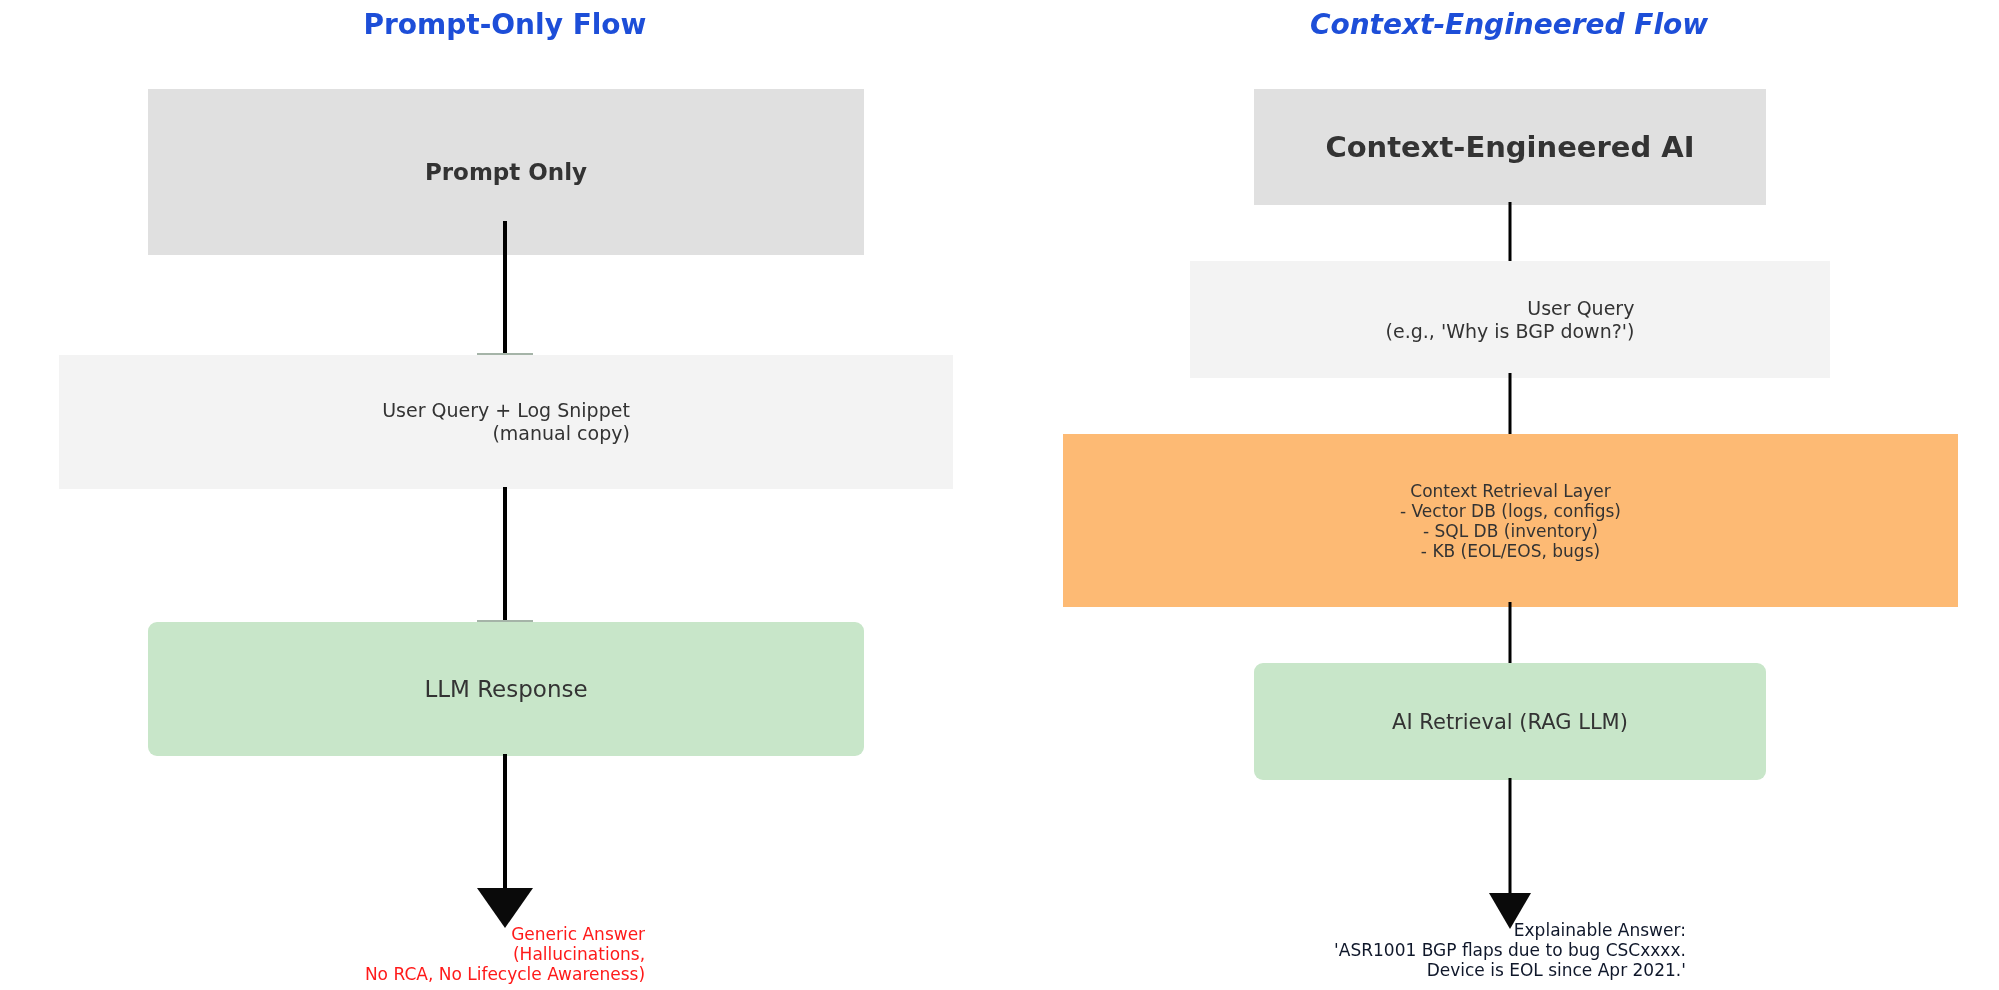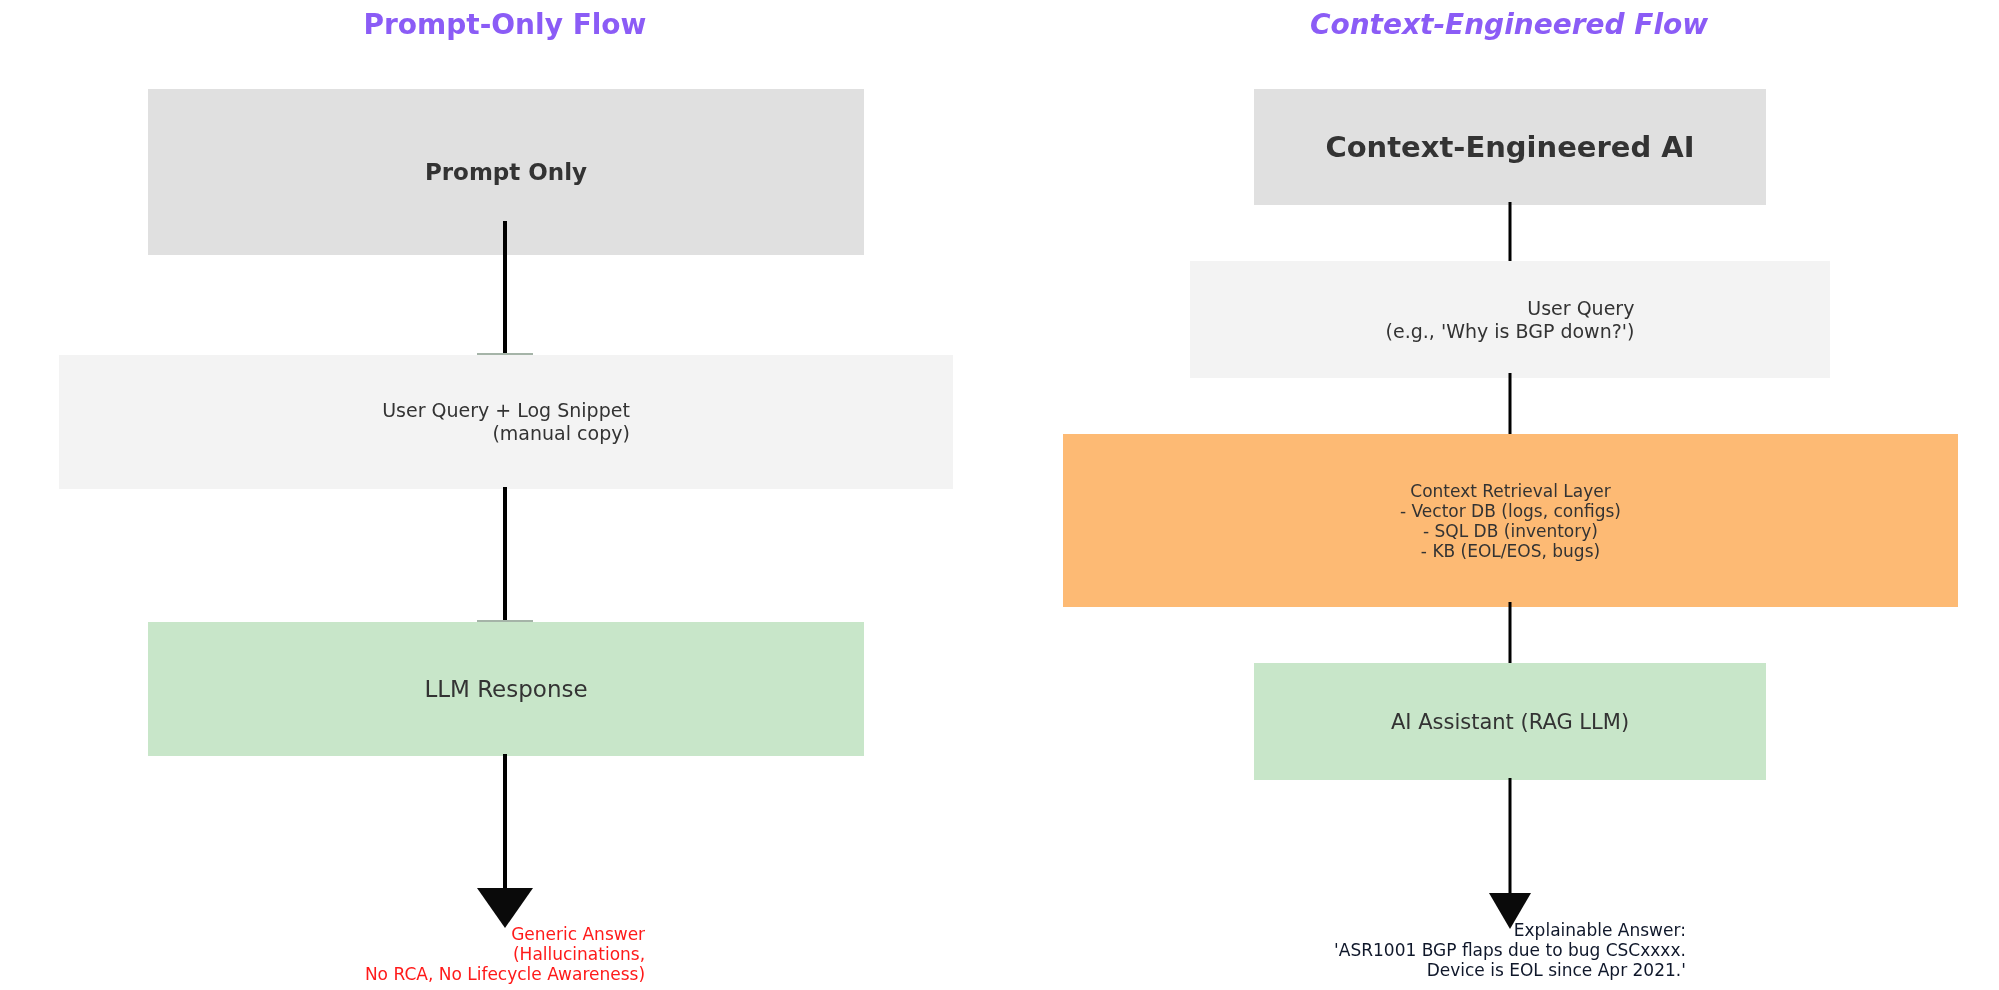--- a/index.html
+++ b/index.html
@@ -1,25 +1,25 @@
 <!DOCTYPE html>
 <html><head>
   <meta charset="utf-8">
   <style>
     html, body { margin: 0; padding: 0; background: #ffffff; }
     body { width: 1999px; height: 990px; position: relative; overflow: hidden;
            font-family: "DejaVu Sans", sans-serif; color: #333333; }
-    .title { position: absolute; top: 8px; font-size: 28px; font-weight: bold; color: #8b5cf6;
+    .title { position: absolute; top: 8px; font-size: 28px; font-weight: bold; color: #1d4ed8;
              text-align: center; transform: translateX(-50%); white-space: nowrap; }
     .box { position: absolute; display: flex; align-items: center; justify-content: center;
            text-align: center; white-space: pre-line; color: #333333; box-sizing: border-box; }
     .gray { background: #e0e0e0; }
     .light { background: #f3f3f3; text-align: right; }
     .yellow { background: #fdba74; }
-    .green { background: #c8e6c9; }
+    .green { background: #c8e6c9; border-radius: 9px; }
     .line { position: absolute; width: 4px; background: #000; transform: translateX(-50%); }
     .line.thin { width: 3px; }
     .tick { position: absolute; height: 2px; background: #a5b4a8; transform: translateX(-50%); width: 56px; }
     .arrowhead { position: absolute; width: 0; height: 0; transform: translateX(-50%);
                  border-left: 28px solid transparent; border-right: 28px solid transparent;
                  border-top: 40px solid #0a0a0a; }
     .arrowhead.small { border-left: 21px solid transparent; border-right: 21px solid transparent;
                        border-top: 36px solid #0a0a0a; }
     .result { position: absolute; text-align: right; white-space: pre-line; transform: translateX(-50%);
               font-size: 17px; line-height: 20px; }
@@ -60,20 +60,20 @@
 
 <div class="line thin" style="left:1510px; top:373px; height:63px;"></div>
 
 <div class="box yellow" style="left:1063px; top:434px; width:895px; height:173px; font-size:17px; line-height:20px;">Context Retrieval Layer
 - Vector DB (logs, configs)
 - SQL DB (inventory)
 - KB (EOL/EOS, bugs)</div>
 
 <div class="line thin" style="left:1510px; top:602px; height:63px;"></div>
 
-<div class="box green" style="left:1254px; top:663px; width:512px; height:117px; font-size:21px;">AI Assistant (RAG LLM)</div>
+<div class="box green" style="left:1254px; top:663px; width:512px; height:117px; font-size:21px;">AI Retrieval (RAG LLM)</div>
 
 <div class="line thin" style="left:1510px; top:778px; height:116px;"></div>
 <div class="arrowhead small" style="left:1510px; top:893px;"></div>
 
 <div class="result" style="left: 1510px; top: 920px; color: #0f172a;">Explainable Answer:
 'ASR1001 BGP flaps due to bug CSCxxxx.
 Device is EOL since Apr 2021.'</div>
 
 </body></html>

